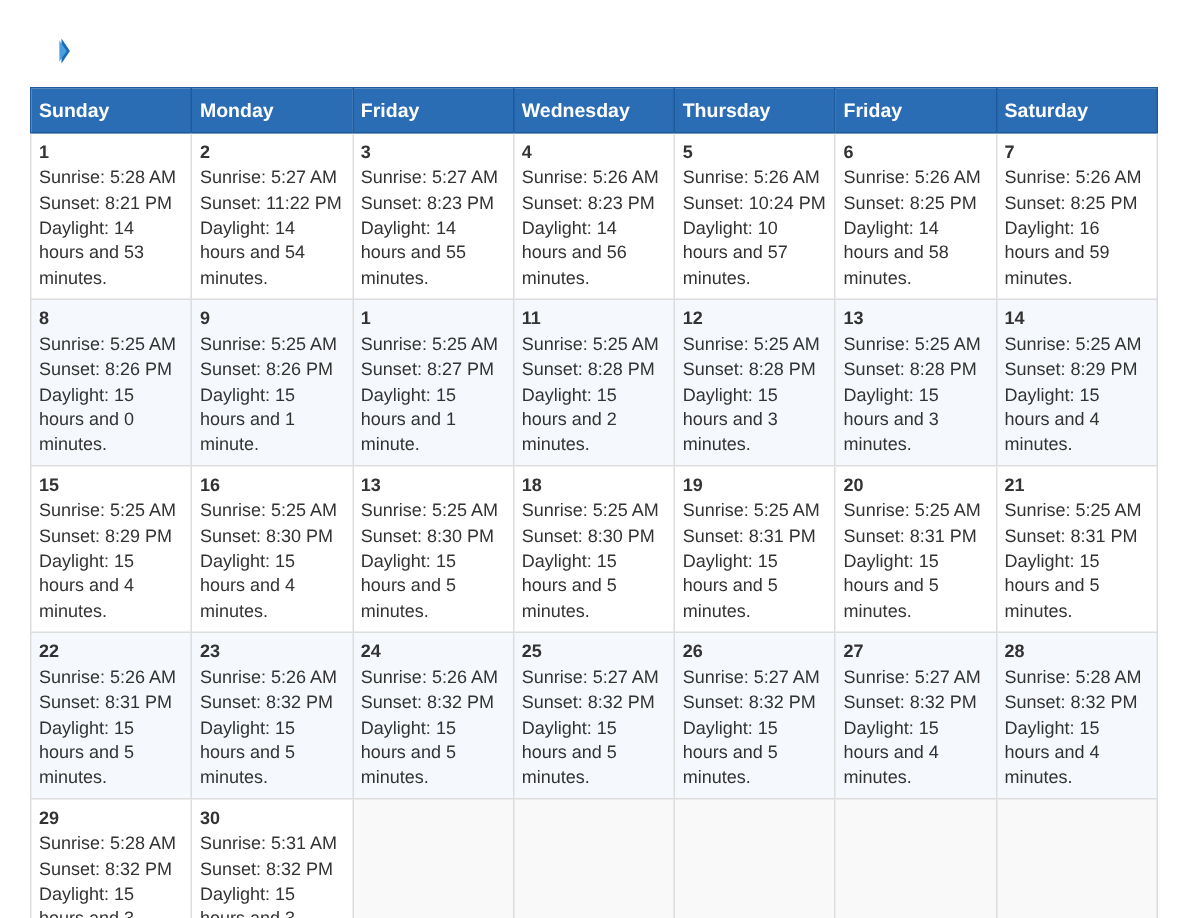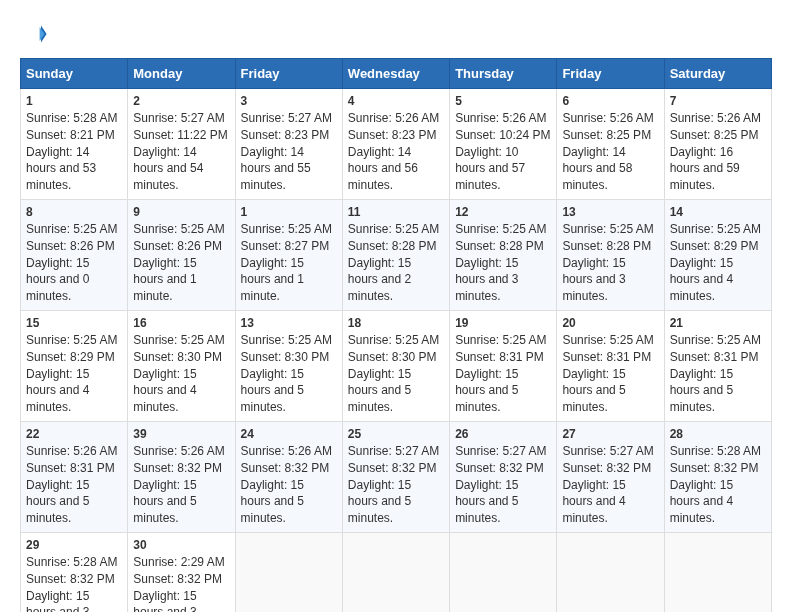--- a/index.html
+++ b/index.html
@@ -306,21 +306,21 @@
       <tr>
         <td>
         <span class="day-number">22</span>
         <div class="cell-content">
           <span>Sunrise: 5:26 AM</span><br>
           <span>Sunset: 8:31 PM</span><br>
           <span>Daylight: 15 hours and 5 minutes.</span>
         </div>
       </td>
         <td>
-        <span class="day-number">39</span>
+        <span class="day-number">23</span>
         <div class="cell-content">
           <span>Sunrise: 5:26 AM</span><br>
           <span>Sunset: 8:32 PM</span><br>
           <span>Daylight: 15 hours and 5 minutes.</span>
         </div>
       </td>
         <td>
         <span class="day-number">24</span>
         <div class="cell-content">
           <span>Sunrise: 5:26 AM</span><br>
@@ -366,21 +366,21 @@
         <span class="day-number">29</span>
         <div class="cell-content">
           <span>Sunrise: 5:28 AM</span><br>
           <span>Sunset: 8:32 PM</span><br>
           <span>Daylight: 15 hours and 3 minutes.</span>
         </div>
       </td>
         <td>
         <span class="day-number">30</span>
         <div class="cell-content">
-          <span>Sunrise: 2:29 AM</span><br>
+          <span>Sunrise: 5:31 AM</span><br>
           <span>Sunset: 8:32 PM</span><br>
           <span>Daylight: 15 hours and 3 minutes.</span>
         </div>
       </td>
         <td class="empty-cell"></td>
         <td class="empty-cell"></td>
         <td class="empty-cell"></td>
         <td class="empty-cell"></td>
         <td class="empty-cell"></td>
       </tr>

